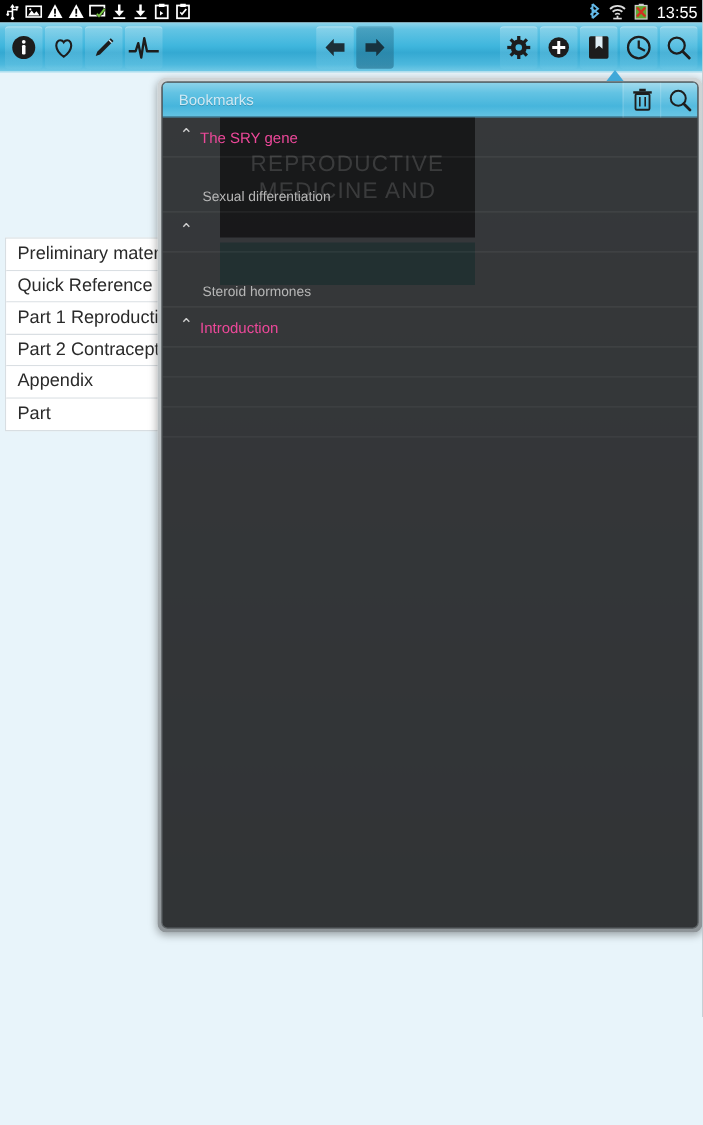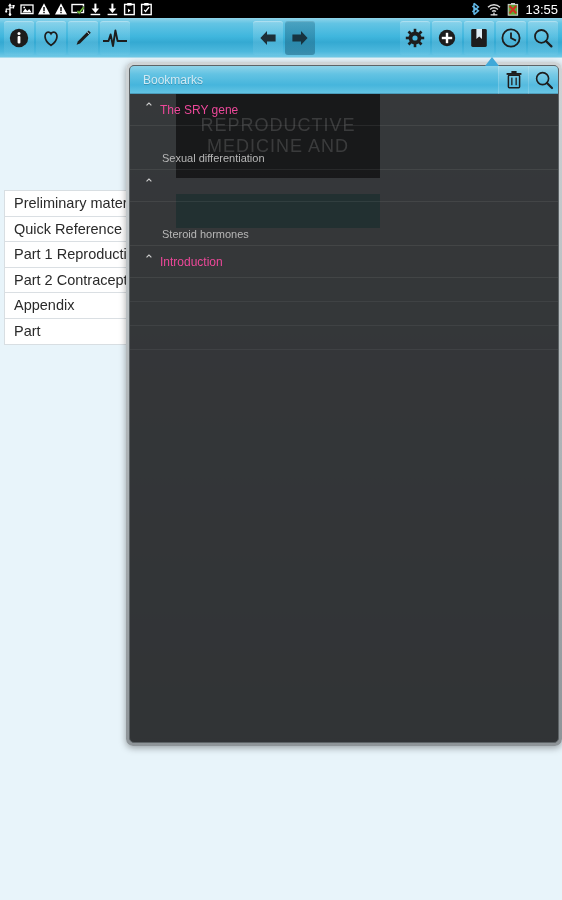--- a/index.html
+++ b/index.html
@@ -99,21 +99,21 @@
   }
   .popup-header-actions{ margin-left:auto; display:flex; align-items:center; }
   .ph-btn{
     width:30px; height:28px; display:flex; align-items:center; justify-content:center;
     background:linear-gradient(to bottom, rgba(255,255,255,.18), rgba(255,255,255,.03));
     border-left:1px solid rgba(255,255,255,.16);
   }
 
   
   .cover-wm{
-    position:absolute; left:46px; top:28px; width:204px; height:84px;
+    position:absolute; left:46px; top:28px; width:204px; height:96px;
     background:rgba(0,0,0,.55);
     display:flex; flex-direction:column; align-items:center; justify-content:center;
     overflow:hidden; pointer-events:none;
   }
   .cover-wm span{
     color:rgba(180,180,180,.22); font-size:18px; letter-spacing:1px;
     line-height:21px; white-space:nowrap;
   }
   .cover-tint{
     position:absolute; left:46px; top:128px; width:204px; height:34px;

